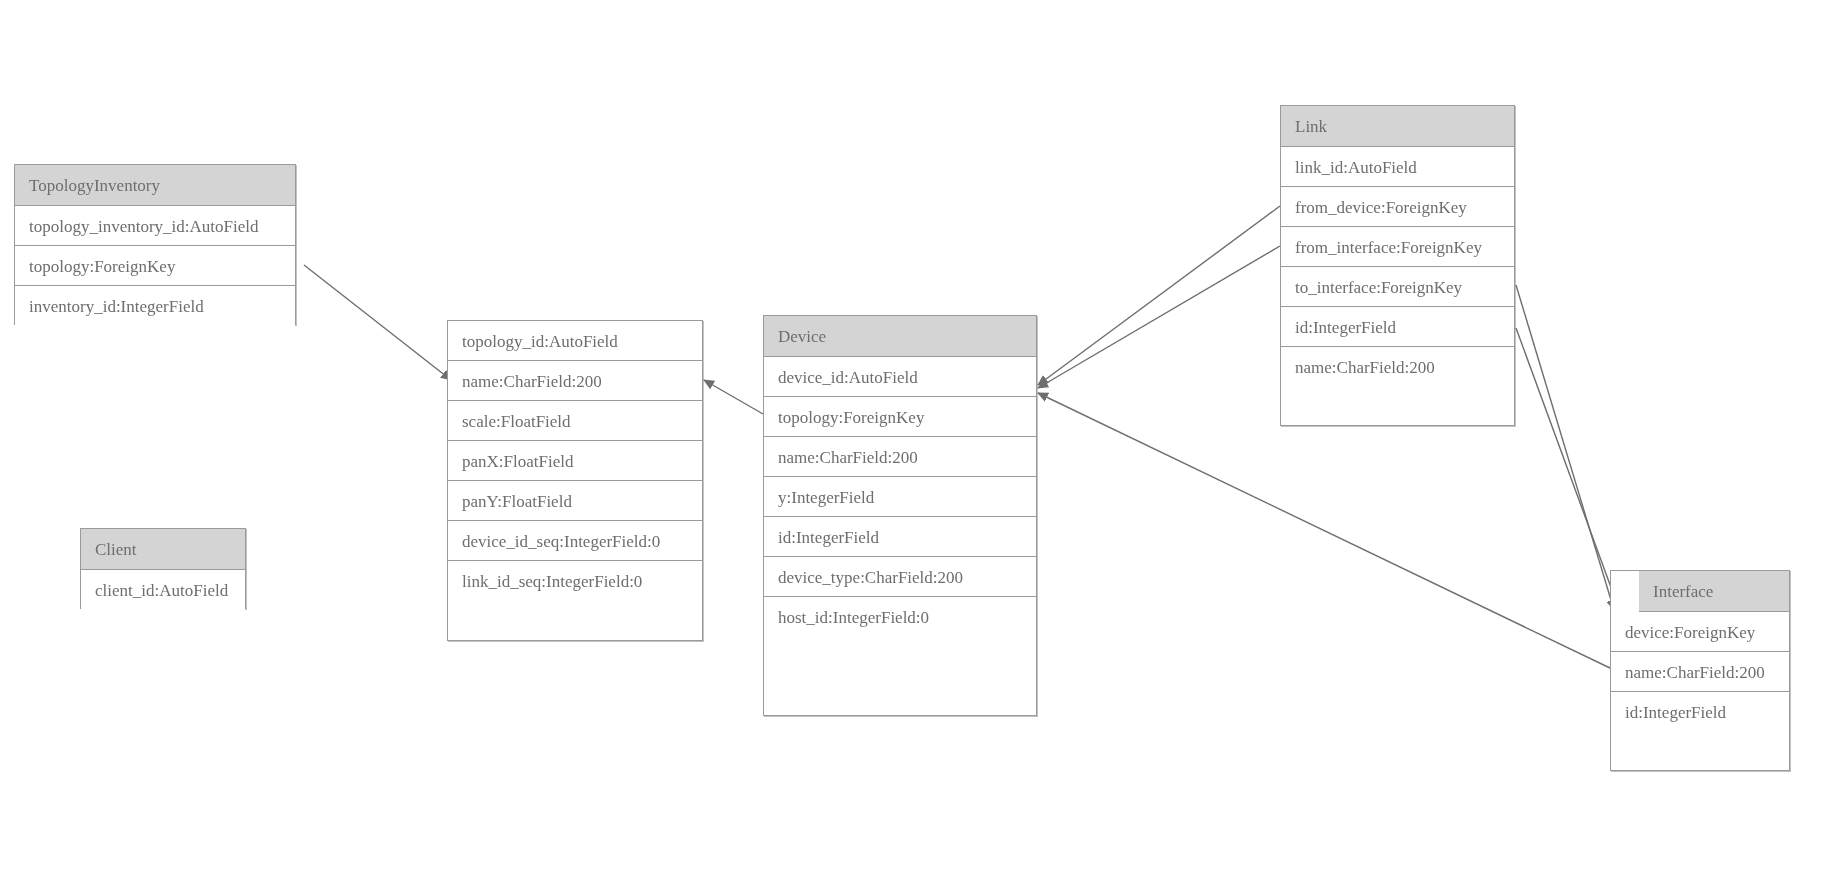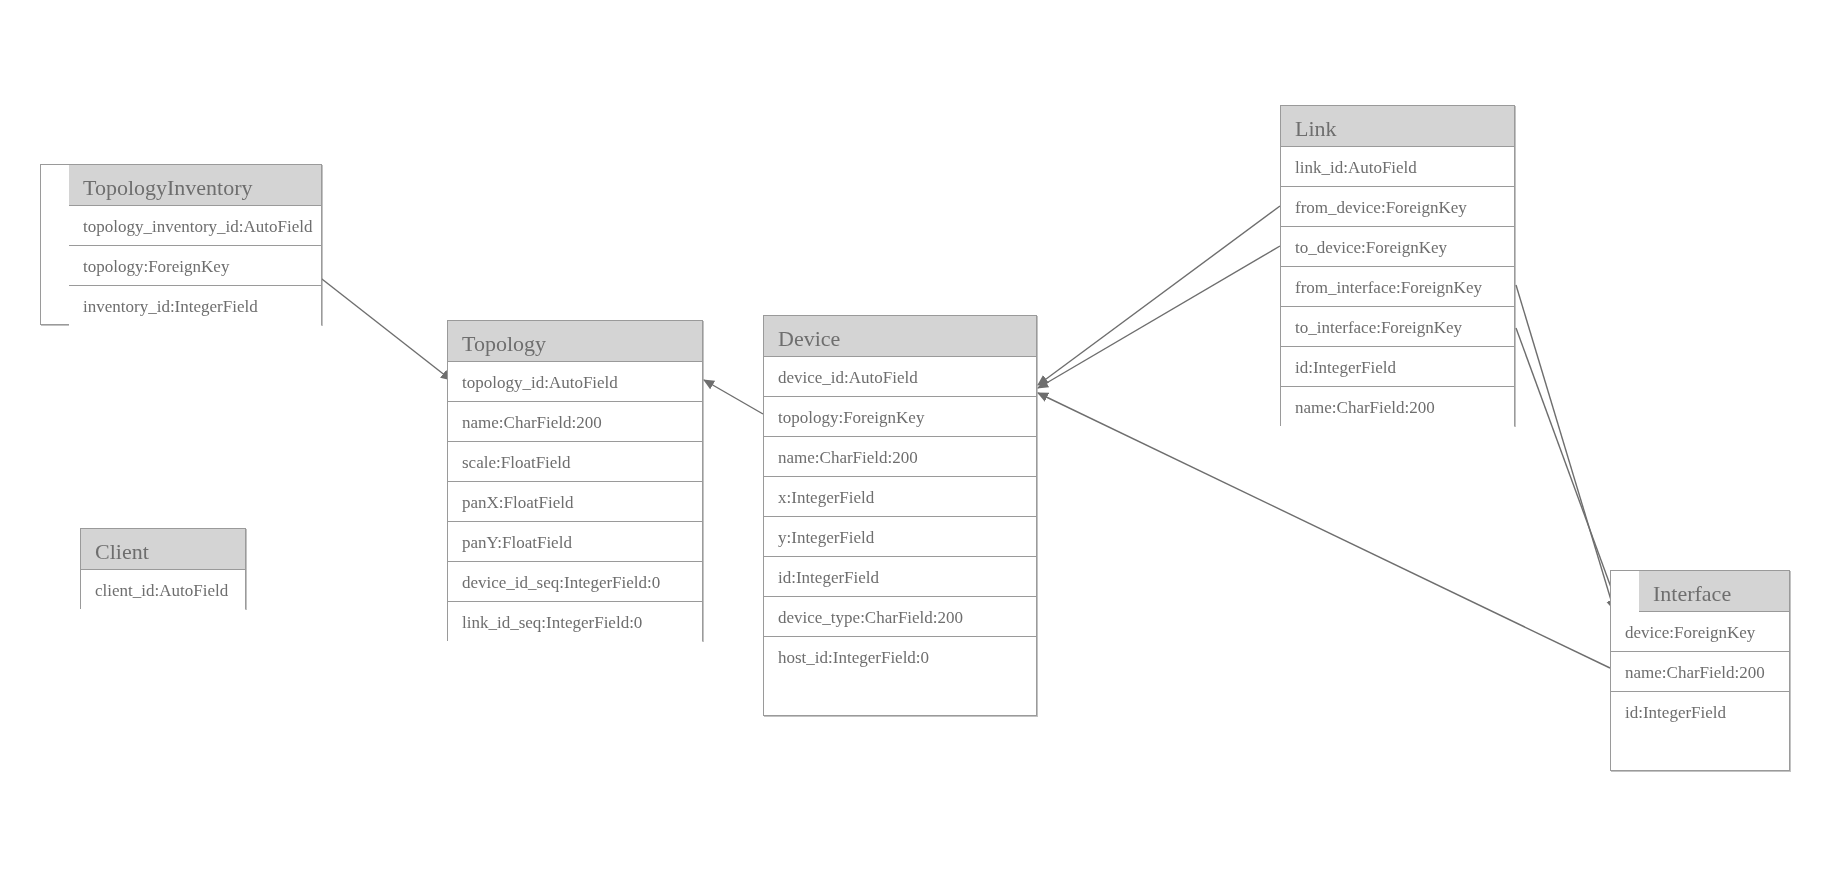--- a/index.html
+++ b/index.html
@@ -31,21 +31,21 @@
     box-sizing: border-box;
     border: 1px solid #9a9a9a;
     background: #ffffff;
     box-shadow: 1px 1px 0 0 rgba(120,120,120,0.45);
   }
   .entity-header {
     box-sizing: border-box;
     background: #d4d4d4;
     border-bottom: 1px solid #9a9a9a;
     color: #6e6e6e;
-    font-size: 22px;
+    font-size: 17px;
     line-height: 1;
     padding: 12px 0 12px 14px;
     white-space: nowrap;
     overflow: hidden;
   }
   .entity-rows {
     display: block;
   }
   .entity-row {
     box-sizing: border-box;
@@ -78,65 +78,62 @@
         <line x1="763" y1="414" x2="704" y2="380" stroke="#6e6e6e" stroke-width="1.4" marker-end="url(#arrowhead)"></line>
         <line x1="1280" y1="206" x2="1038" y2="385" stroke="#6e6e6e" stroke-width="1.4" marker-end="url(#arrowhead)"></line>
         <line x1="1280" y1="246" x2="1038" y2="388" stroke="#6e6e6e" stroke-width="1.4" marker-end="url(#arrowhead)"></line>
         <line x1="1516" y1="285" x2="1614" y2="610" stroke="#6e6e6e" stroke-width="1.4" marker-end="url(#arrowhead)"></line>
         <line x1="1516" y1="328" x2="1620" y2="612" stroke="#6e6e6e" stroke-width="1.4" marker-end="url(#arrowhead)"></line>
         <line x1="1610" y1="668" x2="1038" y2="393" stroke="#6e6e6e" stroke-width="1.4" marker-end="url(#arrowhead)"></line>
       </g>
   </svg>
 
   <div id="entities">
-      <div class="entity" style="left: 40px; top: 164px; width: 282px; height: 161px; padding-left: 28px;">
+      <div class="entity" style="left: 14px; top: 164px; width: 282px; height: 161px;">
         <div class="entity-header" style="height: 41px;">TopologyInventory</div>
         <div class="entity-rows">
           <div class="entity-row" style="height: 40px;">topology_inventory_id:AutoField</div>
           <div class="entity-row" style="height: 40px;">topology:ForeignKey</div>
           <div class="entity-row" style="height: 40px;">inventory_id:IntegerField</div>
         </div>
       </div>
       <div class="entity" style="left: 80px; top: 528px; width: 166px; height: 81px;">
         <div class="entity-header" style="height: 41px;">Client</div>
         <div class="entity-rows">
           <div class="entity-row" style="height: 40px;">client_id:AutoField</div>
         </div>
       </div>
       <div class="entity" style="left: 447px; top: 320px; width: 256px; height: 321px;">
-        <div class="entity-header" style="height: 41px;">Topology</div>
         <div class="entity-rows">
           <div class="entity-row" style="height: 40px;">topology_id:AutoField</div>
           <div class="entity-row" style="height: 40px;">name:CharField:200</div>
           <div class="entity-row" style="height: 40px;">scale:FloatField</div>
           <div class="entity-row" style="height: 40px;">panX:FloatField</div>
           <div class="entity-row" style="height: 40px;">panY:FloatField</div>
           <div class="entity-row" style="height: 40px;">device_id_seq:IntegerField:0</div>
           <div class="entity-row" style="height: 40px;">link_id_seq:IntegerField:0</div>
         </div>
       </div>
       <div class="entity" style="left: 763px; top: 315px; width: 274px; height: 401px;">
         <div class="entity-header" style="height: 41px;">Device</div>
         <div class="entity-rows">
           <div class="entity-row" style="height: 40px;">device_id:AutoField</div>
           <div class="entity-row" style="height: 40px;">topology:ForeignKey</div>
           <div class="entity-row" style="height: 40px;">name:CharField:200</div>
-          <div class="entity-row" style="height: 40px;">x:IntegerField</div>
           <div class="entity-row" style="height: 40px;">y:IntegerField</div>
           <div class="entity-row" style="height: 40px;">id:IntegerField</div>
           <div class="entity-row" style="height: 40px;">device_type:CharField:200</div>
           <div class="entity-row" style="height: 40px;">host_id:IntegerField:0</div>
         </div>
       </div>
       <div class="entity" style="left: 1280px; top: 105px; width: 235px; height: 321px;">
         <div class="entity-header" style="height: 41px;">Link</div>
         <div class="entity-rows">
           <div class="entity-row" style="height: 40px;">link_id:AutoField</div>
           <div class="entity-row" style="height: 40px;">from_device:ForeignKey</div>
-          <div class="entity-row" style="height: 40px;">to_device:ForeignKey</div>
           <div class="entity-row" style="height: 40px;">from_interface:ForeignKey</div>
           <div class="entity-row" style="height: 40px;">to_interface:ForeignKey</div>
           <div class="entity-row" style="height: 40px;">id:IntegerField</div>
           <div class="entity-row" style="height: 40px;">name:CharField:200</div>
         </div>
       </div>
       <div class="entity" style="left: 1610px; top: 570px; width: 180px; height: 201px;">
         <div class="entity-header" style="height: 41px; margin-left: 28px;">Interface</div>
         <div class="entity-rows">
           <div class="entity-row" style="height: 40px;">device:ForeignKey</div>

